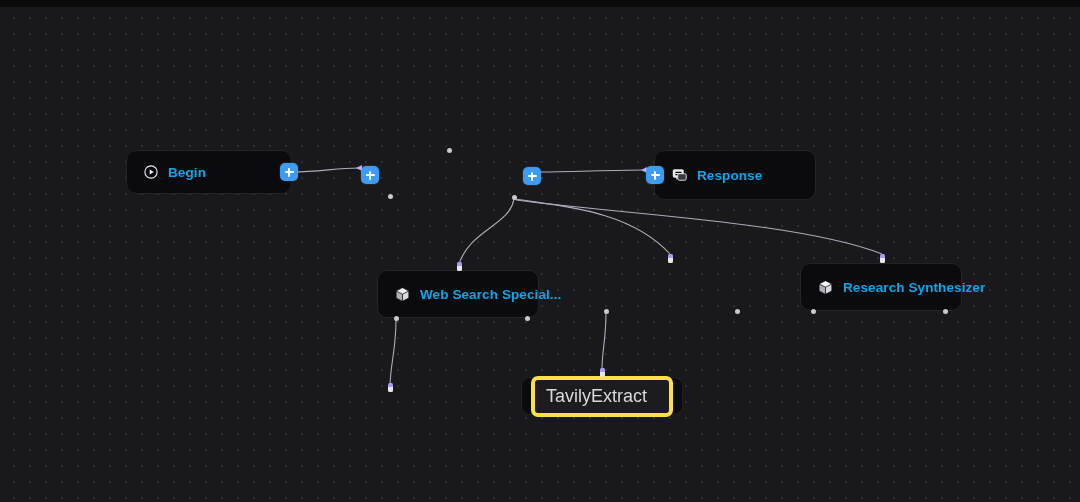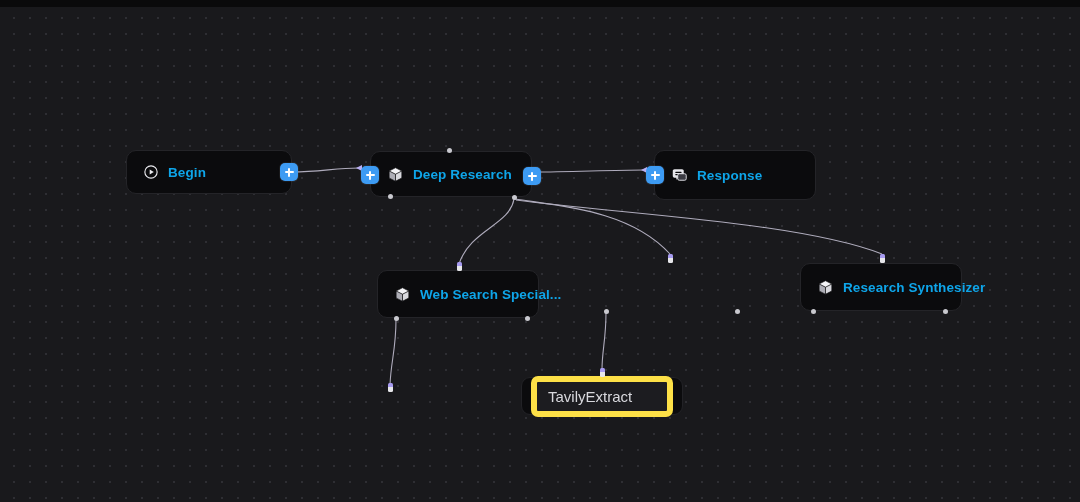--- a/index.html
+++ b/index.html
@@ -72,24 +72,24 @@
     z-index: 10;
     display: flex;
     align-items: center;
     padding: 0 9px;
   }
   .tool-box {
     box-sizing: border-box;
     width: 100%;
     border-radius: 7px;
     background: #1c1c20;
-    border: 6px solid #fde047;
+    border: 4px solid #fde047;
     padding: 6px 11px;
     color: #d8d8dd;
-    font-size: 15px;
+    font-size: 18px;
     white-space: nowrap;
   }
 
   
   .hdot {
     position: absolute;
     width: 5px; height: 5px;
     border-radius: 50%;
     background: #c9c9cf;
     z-index: 16;
@@ -149,77 +149,63 @@
       <span class="icon">
         <svg width="16" height="16" viewBox="0 0 24 24">
           <circle cx="12" cy="12" r="9.2" fill="none" stroke="#ececf0" stroke-width="1.7"></circle>
           <path d="M10 8.2 L16.2 12 L10 15.8 Z" fill="#ececf0"></path>
         </svg>
       </span>
       <span class="node-title">Begin</span>
     </div>
   </div>
 
-  <div class="node" style="left:370px; top:151px; width:162px; height:46px;">
+
+  <div class="node" style="left:377px; top:270px; width:162px; height:48px;">
     <div class="node-inner">
       <span class="icon">
         <svg width="17" height="17" viewBox="0 0 24 24">
           <path d="M12 2.4 L21 7 L21 17 L12 21.6 L3 17 L3 7 Z" fill="#d9d9de"></path>
           <path d="M12 2.4 L21 7 L12 11.6 L3 7 Z" fill="#f4f4f7"></path>
           <path d="M12 11.6 L12 21.6 L3 17 L3 7 Z" fill="#aeaeb6"></path>
           <path d="M12 2.4 L21 7 L21 17 L12 21.6 L3 17 L3 7 Z" fill="none" stroke="#0b0b0d" stroke-width="1.1" stroke-linejoin="round"></path>
           <path d="M3 7 L12 11.6 L21 7 M12 11.6 L12 21.6" fill="none" stroke="#0b0b0d" stroke-width="1.1" stroke-linejoin="round"></path>
         </svg>
       </span>
-      <span class="node-title">Deep Research</span>
-    </div>
-  </div>
-
-  <div class="node" style="left:377px; top:270px; width:162px; height:48px;">
+      <span class="node-title">Web Search Special...</span>
+    </div>
+  </div>
+
+  <div class="node" style="left:654px; top:150px; width:162px; height:50px;">
+    <div class="node-inner">
+      <span class="icon">
+        <svg width="17" height="17" viewBox="0 0 24 24">
+          <rect x="2.5" y="3" width="15.5" height="12" rx="2.4" fill="#e7e7ec"></rect>
+          <rect x="6" y="6.8" width="9" height="1.5" rx="0.7" fill="#0b0b0d"></rect>
+          <rect x="6" y="10" width="6" height="1.5" rx="0.7" fill="#0b0b0d"></rect>
+          <path d="M7 14.4 L11 14.4 L8 18 Z" fill="#e7e7ec"></path>
+          <rect x="9.5" y="9.5" width="12" height="9.2" rx="2.2" fill="#3a3a42" stroke="#e7e7ec" stroke-width="1.3"></rect>
+        </svg>
+      </span>
+      <span class="node-title">Response</span>
+    </div>
+  </div>
+
+
+  <div class="node" style="left:800px; top:263px; width:162px; height:48px;">
     <div class="node-inner">
       <span class="icon">
         <svg width="17" height="17" viewBox="0 0 24 24">
           <path d="M12 2.4 L21 7 L21 17 L12 21.6 L3 17 L3 7 Z" fill="#d9d9de"></path>
           <path d="M12 2.4 L21 7 L12 11.6 L3 7 Z" fill="#f4f4f7"></path>
           <path d="M12 11.6 L12 21.6 L3 17 L3 7 Z" fill="#aeaeb6"></path>
           <path d="M12 2.4 L21 7 L21 17 L12 21.6 L3 17 L3 7 Z" fill="none" stroke="#0b0b0d" stroke-width="1.1" stroke-linejoin="round"></path>
           <path d="M3 7 L12 11.6 L21 7 M12 11.6 L12 21.6" fill="none" stroke="#0b0b0d" stroke-width="1.1" stroke-linejoin="round"></path>
         </svg>
       </span>
-      <span class="node-title">Web Search Special...</span>
-    </div>
-  </div>
-
-  <div class="node" style="left:654px; top:150px; width:162px; height:50px;">
-    <div class="node-inner">
-      <span class="icon">
-        <svg width="17" height="17" viewBox="0 0 24 24">
-          <rect x="2.5" y="3" width="15.5" height="12" rx="2.4" fill="#e7e7ec"></rect>
-          <rect x="6" y="6.8" width="9" height="1.5" rx="0.7" fill="#0b0b0d"></rect>
-          <rect x="6" y="10" width="6" height="1.5" rx="0.7" fill="#0b0b0d"></rect>
-          <path d="M7 14.4 L11 14.4 L8 18 Z" fill="#e7e7ec"></path>
-          <rect x="9.5" y="9.5" width="12" height="9.2" rx="2.2" fill="#3a3a42" stroke="#e7e7ec" stroke-width="1.3"></rect>
-        </svg>
-      </span>
-      <span class="node-title">Response</span>
-    </div>
-  </div>
-
-
-  <div class="node" style="left:800px; top:263px; width:162px; height:48px;">
-    <div class="node-inner">
-      <span class="icon">
-        <svg width="17" height="17" viewBox="0 0 24 24">
-          <path d="M12 2.4 L21 7 L21 17 L12 21.6 L3 17 L3 7 Z" fill="#d9d9de"></path>
-          <path d="M12 2.4 L21 7 L12 11.6 L3 7 Z" fill="#f4f4f7"></path>
-          <path d="M12 11.6 L12 21.6 L3 17 L3 7 Z" fill="#aeaeb6"></path>
-          <path d="M12 2.4 L21 7 L21 17 L12 21.6 L3 17 L3 7 Z" fill="none" stroke="#0b0b0d" stroke-width="1.1" stroke-linejoin="round"></path>
-          <path d="M3 7 L12 11.6 L21 7 M12 11.6 L12 21.6" fill="none" stroke="#0b0b0d" stroke-width="1.1" stroke-linejoin="round"></path>
-        </svg>
-      </span>
       <span class="node-title">Research Synthesizer</span>
     </div>
   </div>
 
 
   <div class="tool-node" style="left:521px; top:377px; width:162px; height:38px;">
     <div class="tool-box">TavilyExtract</div>
   </div>
 
   <div class="hplus" style="left:280px; top:163px;"></div>

